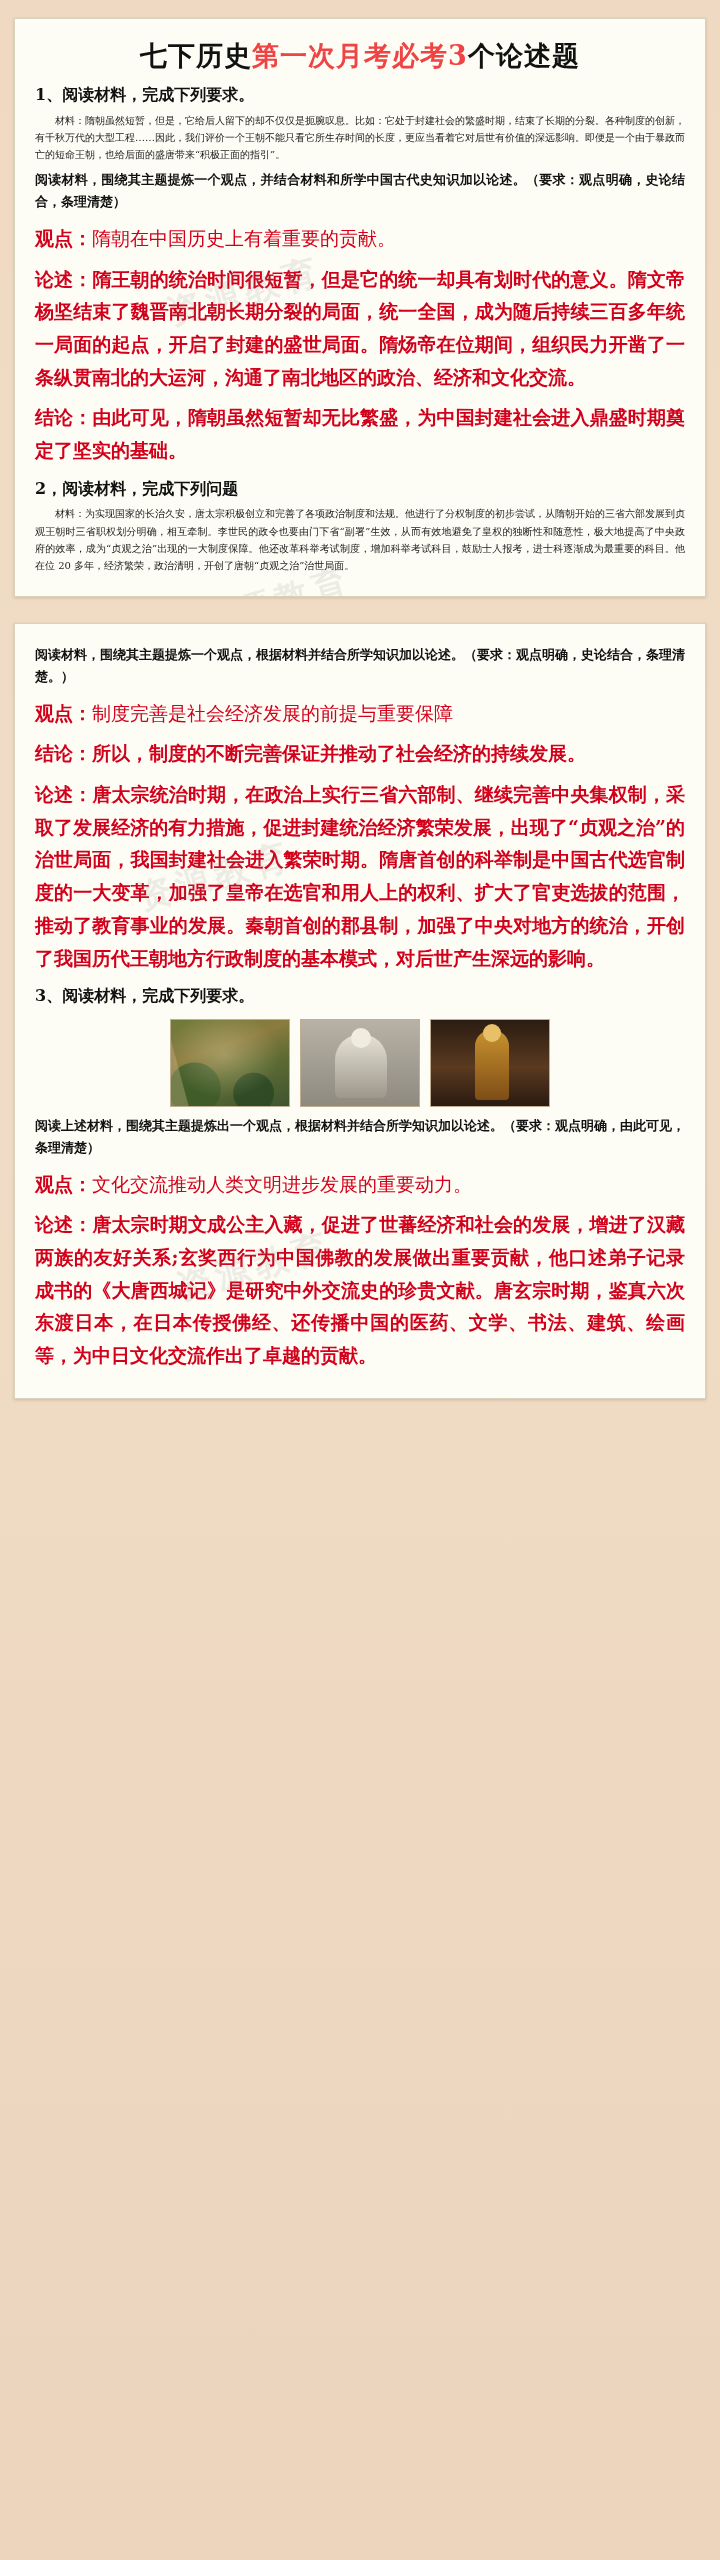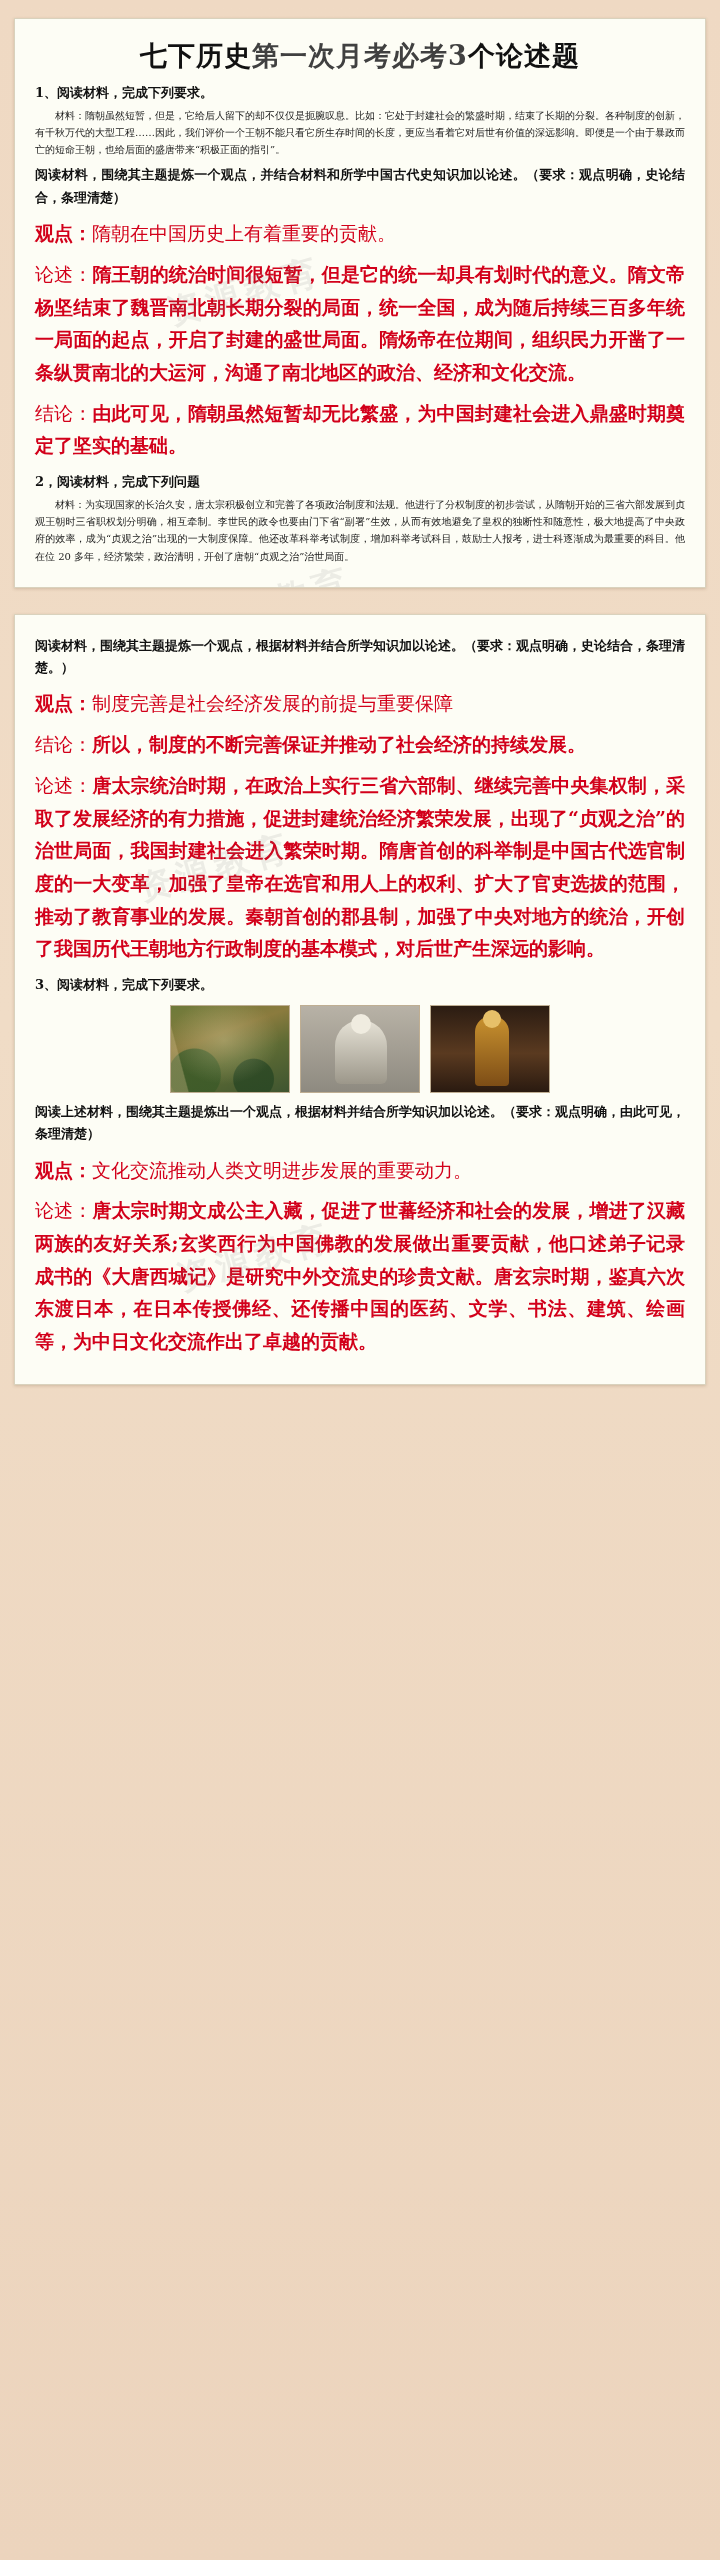--- a/index.html
+++ b/index.html
@@ -27,32 +27,32 @@
 
   .title {
     text-align:center;
     font-weight:bold;
     font-size:27px;
     letter-spacing:1px;
     line-height:1.25;
     margin:6px 0 2px 0;
     color:#111;
   }
-  .title .red { color:#404040;text-align:center; }
+  .title .red { color:#ef4444;text-align:center; }
   .subtitle {
     text-align:center;
     font-weight:bold;
     font-size:17px;
     color:#d2001a;
     margin:6px 0 12px 0;
     letter-spacing:1px;
   }
 
   .qhead {
-    font-size:13px;
+    font-size:16px;
     font-weight:bold;
     color:#111;
     margin:10px 0 4px 0;
     line-height:1.55;
   }
   .mat {
     font-size:10px;
     color:#1a1a1a;
     line-height:1.72;
     text-align:justify;
@@ -67,21 +67,21 @@
     text-align:justify;
     margin:6px 0 4px 0;
   }
   .ans {
     font-size:19px;
     line-height:1.72;
     text-align:justify;
     margin:8px 0;
     color:#d2001a;
   }
-  .ans .lbl { font-weight:normal; }
+  .ans .lbl { font-weight:bold; }
   .ans.bold { font-weight:bold; }
   .ans.plain .lbl { font-weight:bold; }
 
   .imgrow {
     display:flex;
     gap:10px;
     justify-content:center;
     margin:10px 0 8px 0;
   }
   .imgbox {

